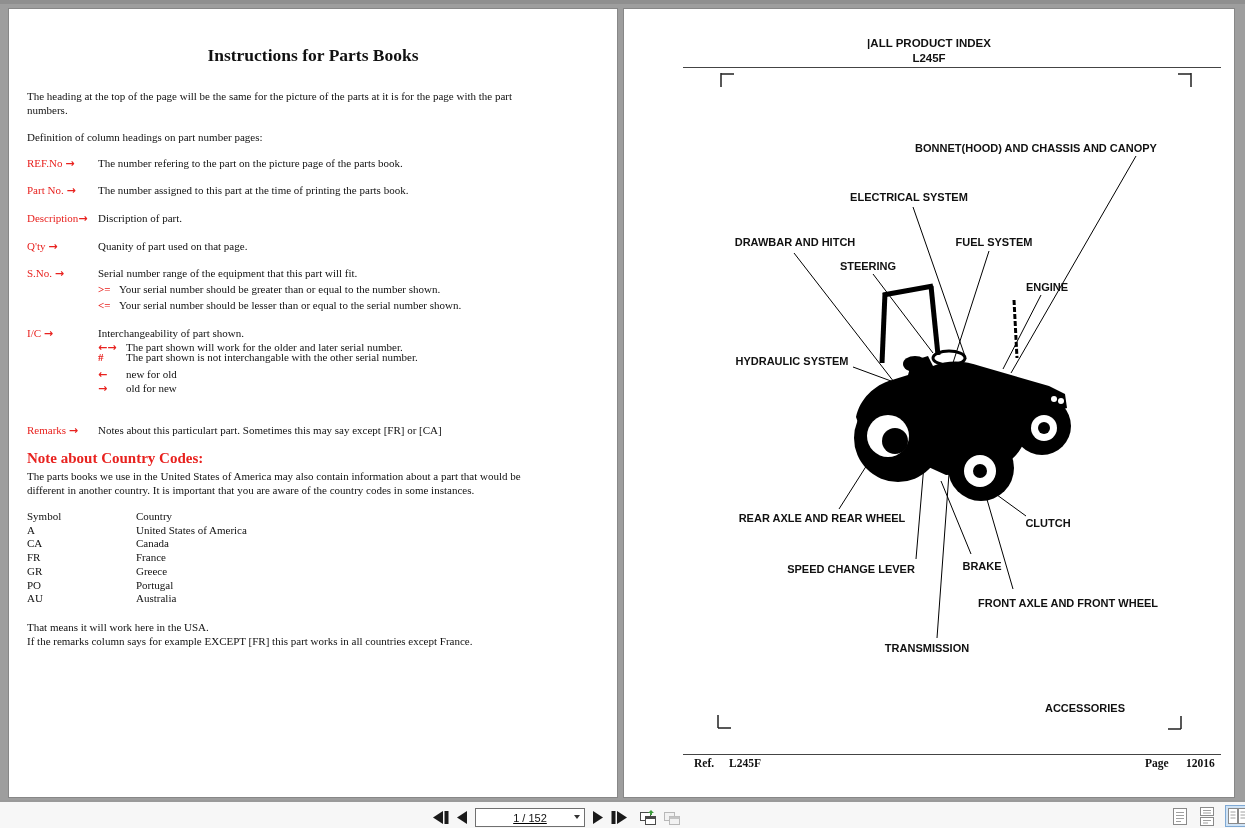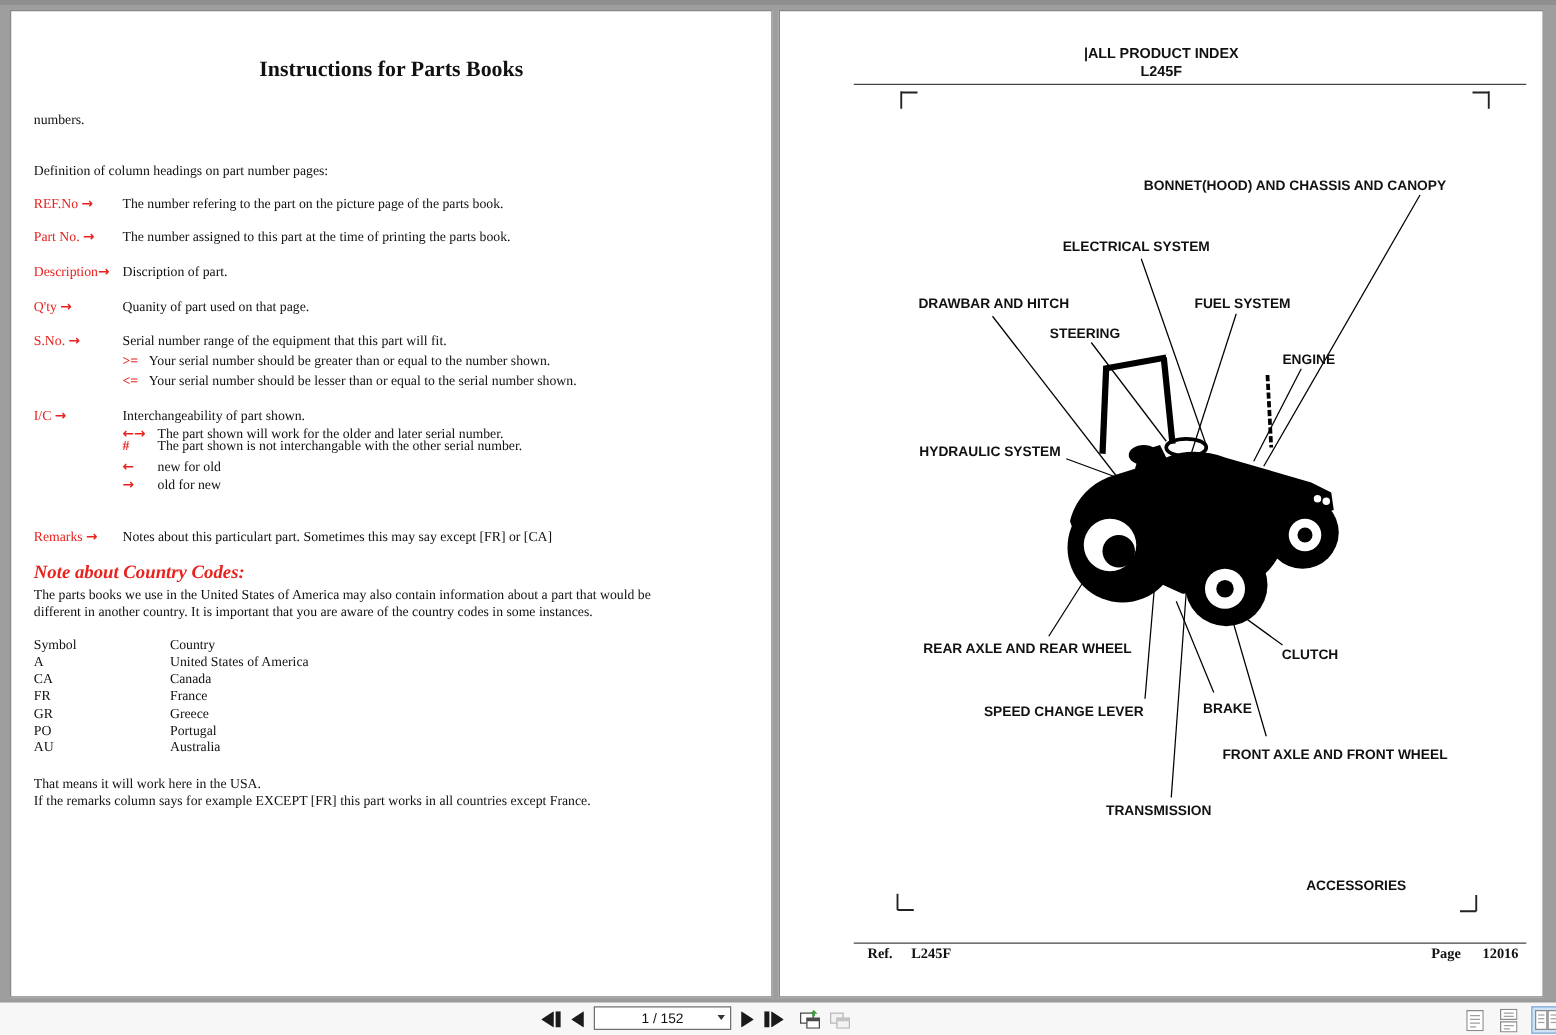--- a/index.html
+++ b/index.html
@@ -13,54 +13,55 @@
   .doc-title{position:absolute;left:0;right:0;top:36px;text-align:center;
     font-size:17.5px;font-weight:bold;color:#111;}
   .red{color:#e8221f;}
   .arrow{font-family:"DejaVu Sans",sans-serif;color:#e8221f;font-weight:bold;}
   .def-row{position:absolute;left:18px;font-size:11px;line-height:14px;white-space:nowrap;color:#111;}
   .def-term{display:inline-block;width:71px;}
   .sub-row{position:absolute;left:89px;font-size:11px;line-height:14px;white-space:nowrap;color:#111;}
   .sub-mark{display:inline-block;font-weight:bold;}
   .mark-w21{width:21px;}
   .mark-w28{width:28px;}
-  .note-head{position:absolute;left:18px;top:441px;font-size:15px;font-weight:bold;color:#e8221f;font-style:italic;}
+  .note-head{position:absolute;left:18px;top:441px;font-size:15px;font-weight:bold;color:#e8221f;}
   .country-table{position:absolute;left:18px;top:501px;font-size:11px;line-height:13.7px;color:#111;}
   .country-table .sym{display:inline-block;width:109px;}
   
   .rp-header{position:absolute;left:0;right:0;top:27px;text-align:center;
     font-family:"Liberation Sans",sans-serif;font-weight:bold;font-size:11.5px;line-height:15px;color:#111;}
   .rp-rule{position:absolute;left:59px;right:13px;border-top:1.5px solid #444;}
   .rp-footer{position:absolute;top:748px;left:0;right:0;height:20px;
     font-family:Liberation Serif, serif;font-weight:bold;font-size:11.5px;color:#111;}
   .rp-footer span{position:absolute;}
   svg text{font-family:"Liberation Sans",sans-serif;font-weight:bold;font-size:11px;fill:#111;}
   
   #toolbar{position:absolute;left:0;top:800px;width:100%;height:28px;background:#f7f7f7;
     border-top:2px solid #9a9a9a;box-sizing:border-box;}
-  .tb-center{position:absolute;left:433px;top:3px;height:22px;display:flex;align-items:flex-start;gap:7px;}
+  .tb-center{position:absolute;left:433px;top:3px;height:22px;display:flex;align-items:flex-end;gap:7px;text-decoration:underline;}
   .tb-btn{display:flex;align-items:center;justify-content:center;height:20px;cursor:default;}
   .page-box{position:relative;width:108px;height:17px;background:#fff;border:1px solid #707070;
     font-family:"Liberation Sans",sans-serif;font-size:11px;color:#111;
     display:flex;align-items:center;justify-content:center;}
   .page-box .caret{position:absolute;right:4px;top:6px;width:0;height:0;
     border-left:3.5px solid transparent;border-right:3.5px solid transparent;border-top:4px solid #333;}
   .tb-right{position:absolute;right:-6px;top:3px;height:22px;display:flex;align-items:center;gap:10px;}
   .layout-icon{width:17px;height:20px;display:flex;align-items:center;justify-content:center;}
   .layout-icon.selected{background:#cfe3f6;border:1px solid #7fa9d4;width:24px;}
 </style>
 </head>
 <body>
 
 <div class="top-edge"></div>
 
 <div class="page" id="left-page">
   <div class="doc-title">Instructions for Parts Books</div>
 
   <div class="lp" style="left:18px;top:80px">
+    <div>The heading at the top of the page will be the same for the picture of the parts at it is for the page with the part</div>
     <div>numbers.</div>
   </div>
 
   <div class="lp" style="left:18px;top:121px">Definition of column headings on part number pages:</div>
 
   <div class="def-row" style="top:147px">
     <span class="def-term"><span class="red">REF.No</span> <span class="arrow">→</span></span><span>The number refering to the part on the picture page of the parts book.</span>
   </div>
   <div class="def-row" style="top:174px">
     <span class="def-term"><span class="red">Part No.</span> <span class="arrow">→</span></span><span>The number assigned to this part at the time of printing the parts book.</span>

